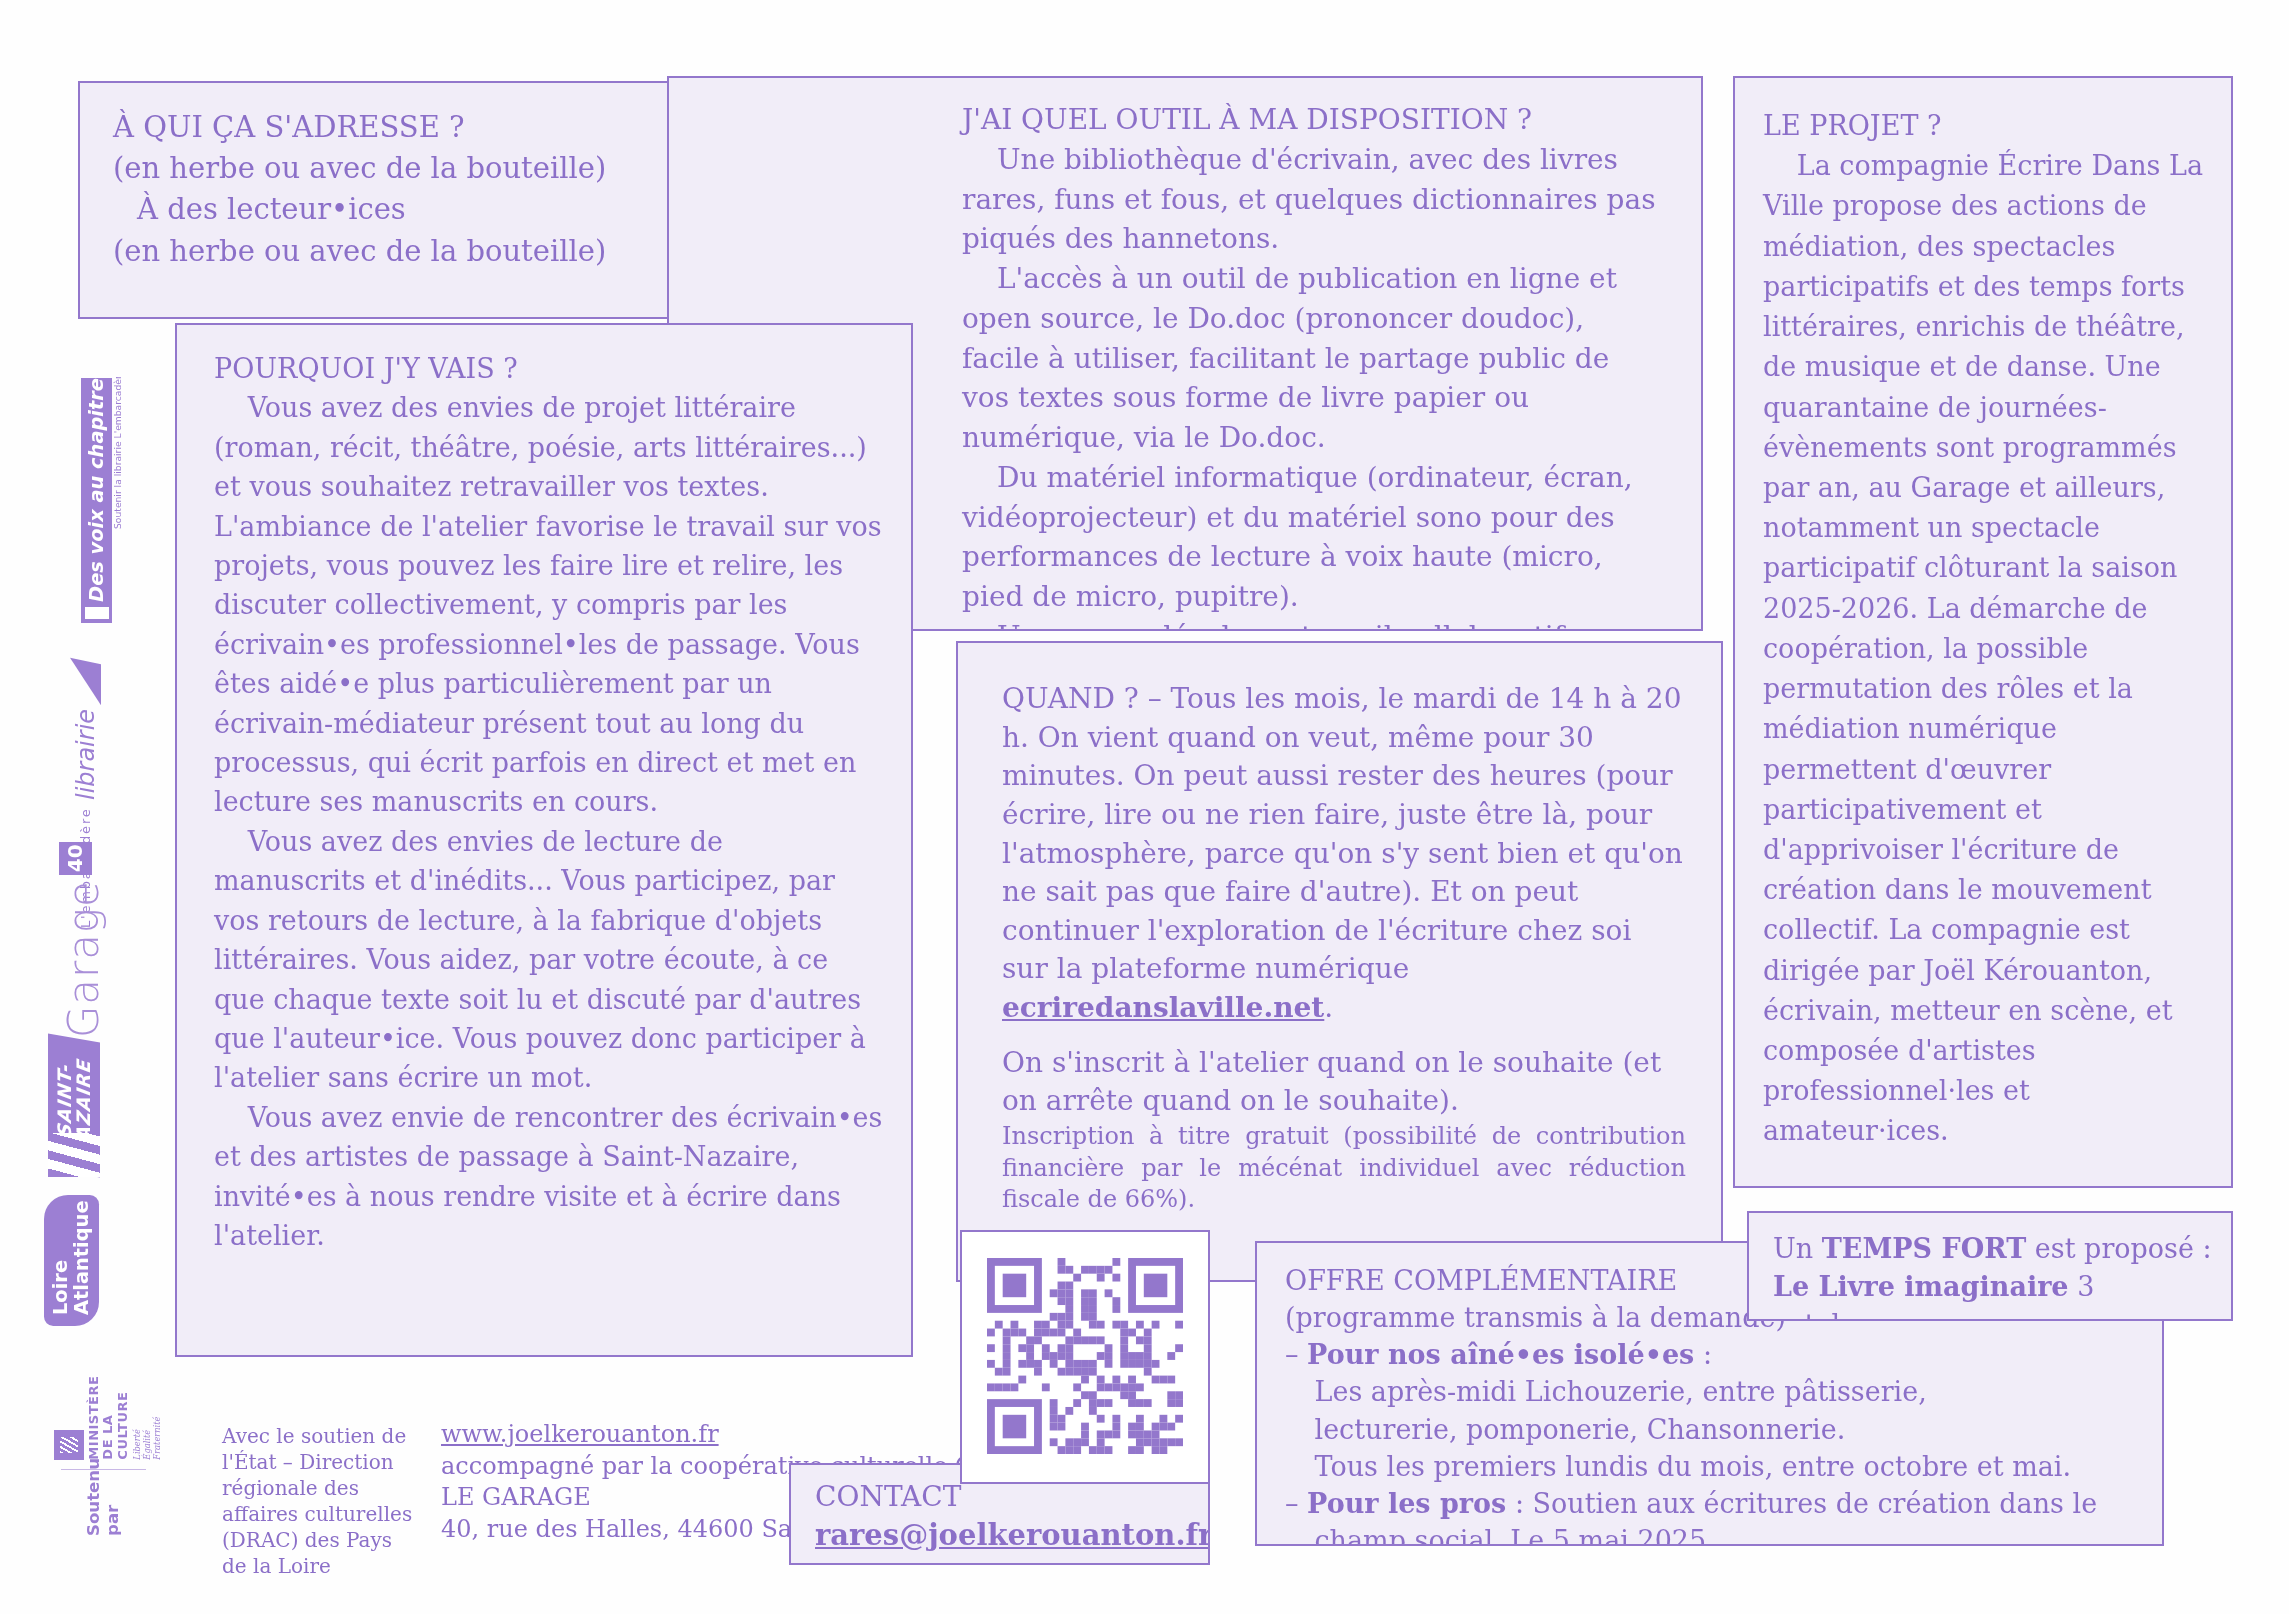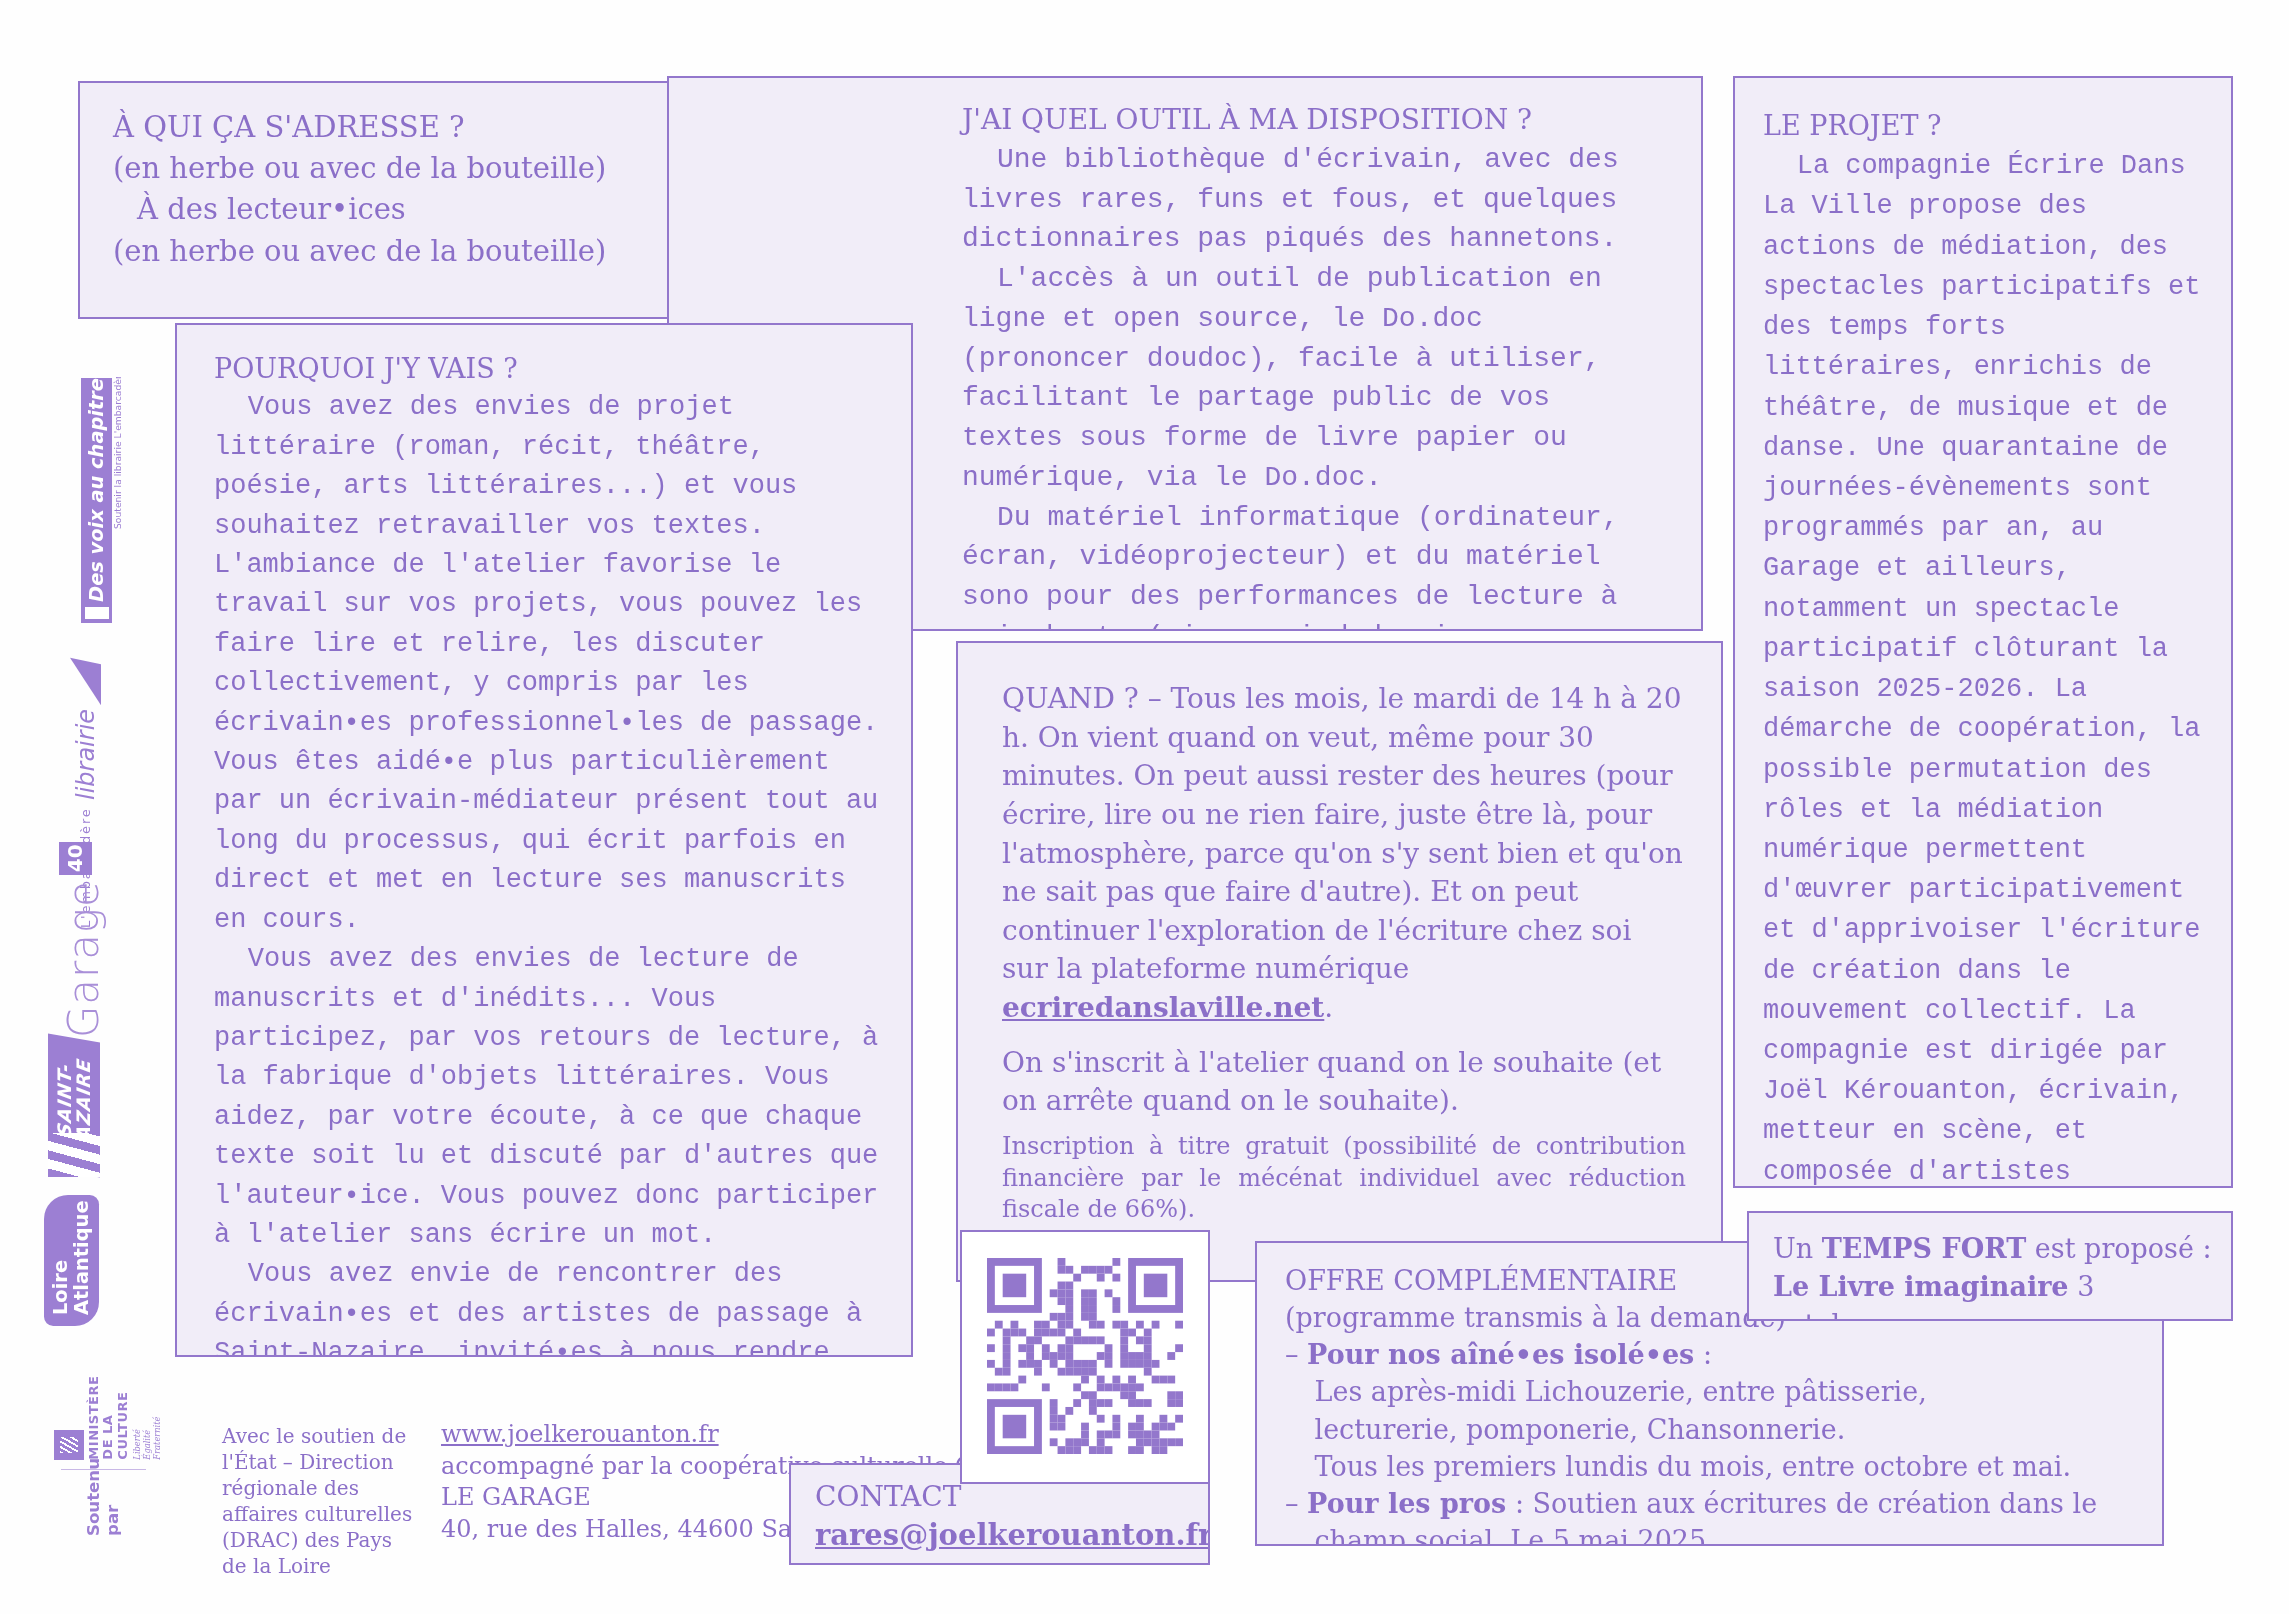--- a/index.html
+++ b/index.html
@@ -1,40 +1,40 @@
 <!DOCTYPE html>
 <html style="font-size:14.8px"><head>
 <meta charset="utf-8">
 <style>
   html,body{margin:0;padding:0;background:#fff;}
   .page{position:relative;width:2290px;height:1614px;background:#fefefe;overflow:hidden;
         font-family:"DejaVu Serif","Liberation Serif",serif;color:#8b6fc8;}
   .box{position:absolute;background:#f1edf8;border:2.8px solid #9377cc;box-sizing:border-box;overflow:hidden;}
   .box p{margin:0;}
-  .indent{text-indent:1.25em;font-family:Liberation Mono, monospace;}
+  .indent{text-indent:1.25em;}
   .title{text-indent:0;}
   a{color:inherit;}
   .lnk{font-weight:bold;text-decoration:underline;}
   b,.bold{font-weight:bold;}
 
   
   #box-audience{left:78px;top:81px;width:600px;height:238px;padding:24px 18.5px 18.5px 33px;font-size:29px;line-height:1.42;}
   #box-audience .in1{padding-left:24px;}
   #box-audience .in2{padding-left:0px;}
 
   
   #box-tools{left:667px;top:76px;width:1036px;height:555px;padding:22px 37px 18.5px 42px;font-size:28px;line-height:1.42;}
   #box-tools .cutout{float:left;width:251px;height:332px;margin-top:196px;}
 
   
   #box-why{left:175px;top:323px;width:738px;height:1034px;padding:24px 28px 18.5px 37px;font-size:27px;line-height:1.46;z-index:3;}
 
   
   #box-when{left:956px;top:641px;width:767px;height:641px;padding:37px 35px 18.5px 44px;font-size:28px;line-height:1.38;}
-  #box-when .note{font-size:24px;line-height:1.32;text-align:justify;margin-top:10px;}
+  #box-when .note{font-size:24px;line-height:1.32;text-align:justify;margin-top:0;}
   #box-when .p2{margin-top:16px;}
 
   
   #box-project{left:1733px;top:76px;width:500px;height:1112px;padding:28px 22px 18.5px 28px;font-size:27px;line-height:1.49;}
 
   
   #box-tempsfort{left:1747px;top:1211px;width:486px;height:110px;padding:16.6px 18.5px 13px 24px;font-size:27px;line-height:1.42;z-index:4;}
 
   
   #box-offer{left:1255px;top:1241px;width:909px;height:305px;padding:18.5px 24px 14.8px 28px;font-size:27px;line-height:1.38;z-index:2;}

